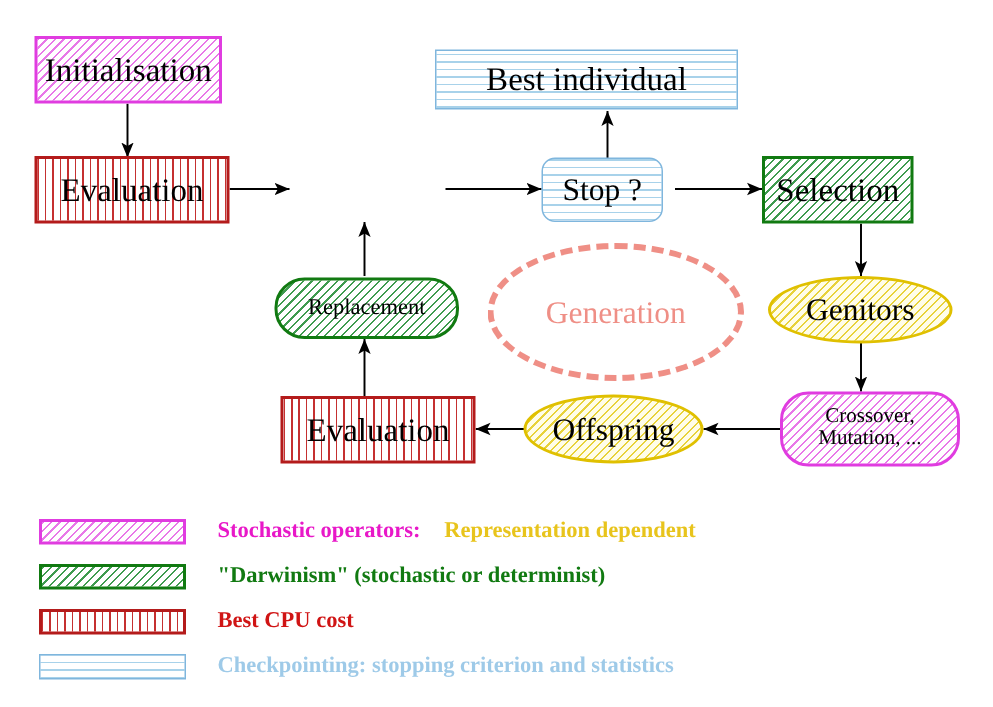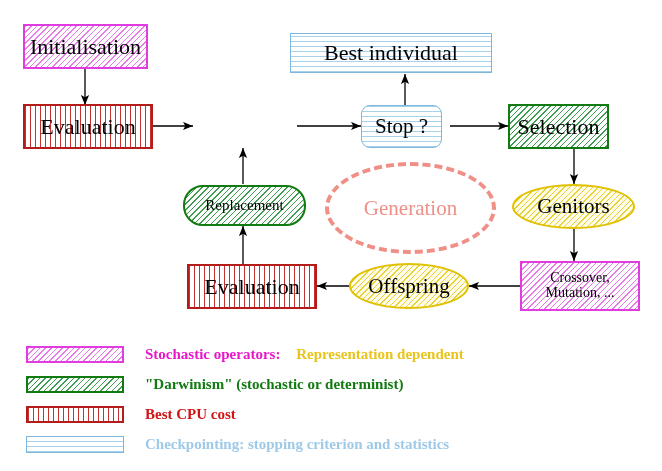--- a/index.html
+++ b/index.html
@@ -181,21 +181,21 @@
   </div>
 
   <div class="node box box-green" style="left:508px; top:104px; width:101px; height:45px; font-size:22px;">
     <span class="lbl">Selection</span>
   </div>
 
   <div class="node ellipse-yellow" style="left:512px; top:184px; width:123px; height:45px; font-size:21px;">
     <span class="lbl">Genitors</span>
   </div>
 
-  <div class="node box box-magenta" style="left:520px; top:261px; width:120px; height:50px; font-size:14px;">
+  <div class="node box box-magenta" style="left:520px; top:261px; width:120px; height:50px; font-size:14px;border-radius:19px;">
     <span class="lbl">Crossover,
 Mutation, ...</span>
   </div>
 
   <div class="node ellipse-yellow" style="left:349px; top:263px; width:120px; height:46px; font-size:21px;">
     <span class="lbl">Offspring</span>
   </div>
 
   <div class="node box box-red" style="left:187px; top:264px; width:130px; height:45px; font-size:22px;">
     <span class="lbl">Evaluation</span>

